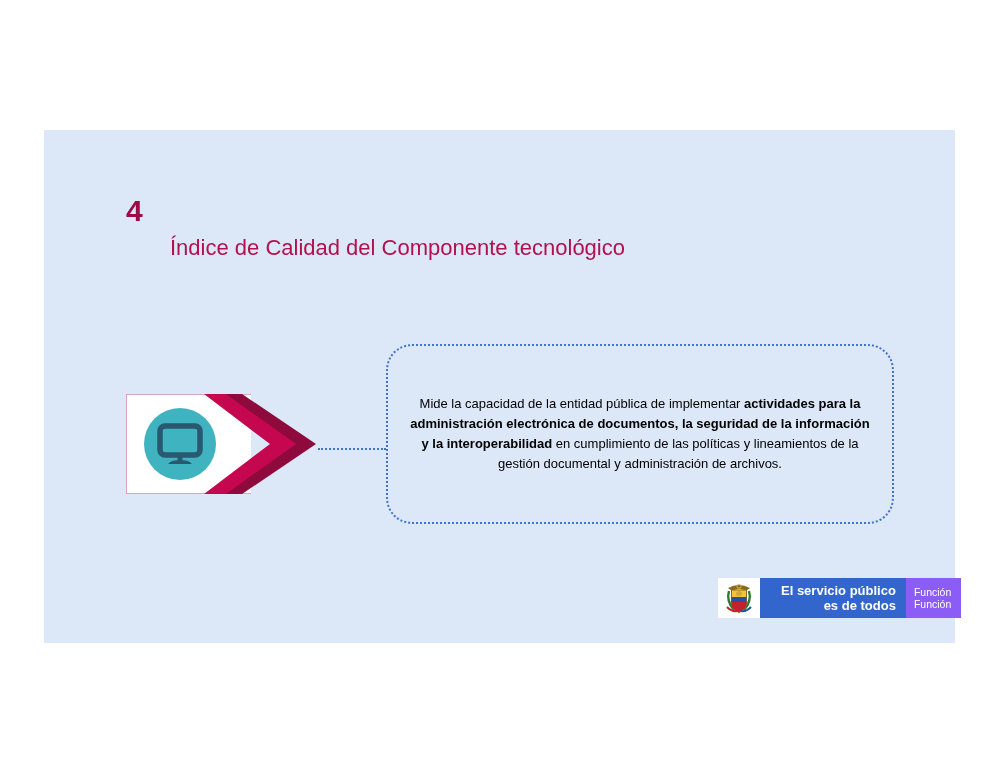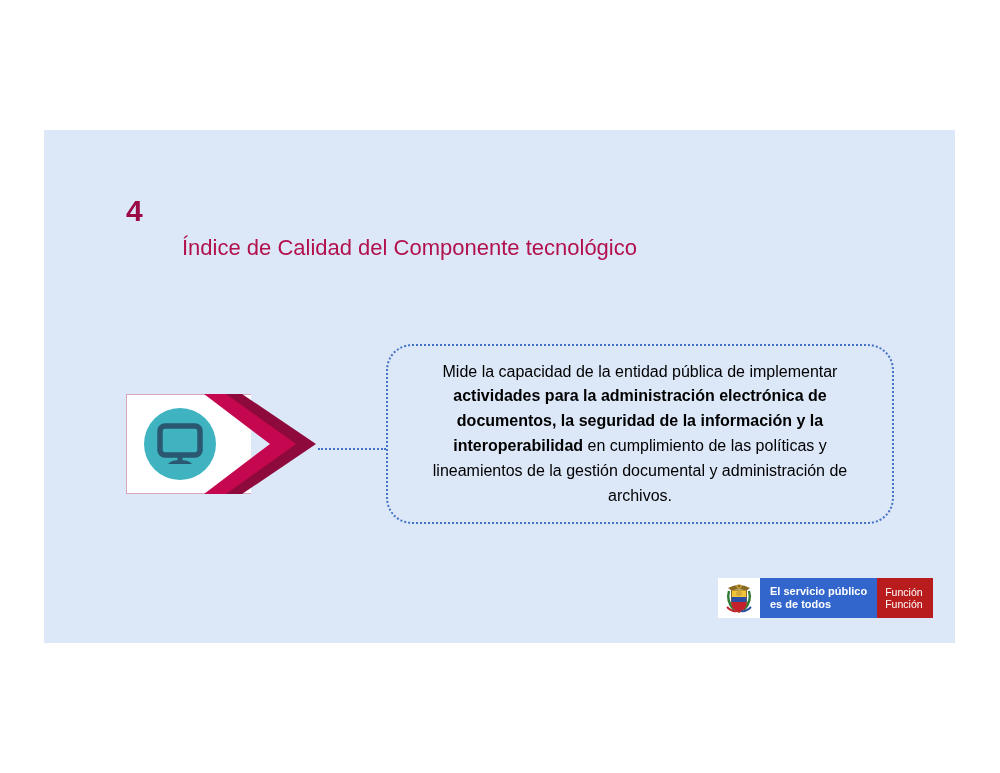--- a/index.html
+++ b/index.html
@@ -31,21 +31,21 @@
     left: 126px;
     top: 196px;
     font-size: 30px;
     font-weight: bold;
     color: #9c0b45;
     line-height: 1;
     letter-spacing: 0px;
   }
   #section-title {
     position: absolute;
-    left: 182px;
+    left: 170px;
     top: 236px;
     font-size: 22px;
     color: #b2114e;
     line-height: 1.1;
     white-space: nowrap;
   }
 
   
   #icon-group {
     position: absolute;
@@ -117,21 +117,21 @@
     box-sizing: border-box;
     display: flex;
     align-items: center;
     justify-content: center;
     background: transparent;
   }
   #description-text {
     margin: 3px;
     padding: 0 18px;
     text-align: center;
-    font-size: 16px;
+    font-size: 13px;
     line-height: 1.55;
     color: #000000;
   }
   #description-text b { font-weight: bold; }
 
   
   #footer-logo {
     position: absolute;
     left: 718px;
     top: 578px;
@@ -144,28 +144,29 @@
     height: 40px;
     background: #ffffff;
     display: flex;
     align-items: center;
     justify-content: center;
   }
   #coat-of-arms svg { display: block; }
   #logo-slogan {
     background: #3366cc;
     color: #ffffff;
-    font-size: 11px;
+    font-size: 13px;
     font-weight: bold;
     line-height: 1.18;
-    padding: 8px 10px 8px 10px;
+    padding: 8px 10px 8px 21px;
     display: flex;
     flex-direction: column;
     justify-content: center;
     white-space: nowrap;
+    text-align: right;
   }
   #logo-entity {
     background: #6b9aff;
     color: #ffffff;
     font-size: 10.5px;
     line-height: 1.18;
     padding: 8px 10px 8px 8px;
     display: flex;
     flex-direction: column;
     justify-content: center;
@@ -236,18 +237,18 @@
       <path d="M3 26 Q8 31 13 30" stroke="#c4212c" stroke-width="2" fill="none"></path>
       <path d="M27 26 Q22 31 17 30" stroke="#2a4fa2" stroke-width="2" fill="none"></path>
     </svg>
   </div>
 
   <div id="logo-slogan" style="background: rgb(51, 102, 204);">
     <span>El servicio público</span>
     <span>es de todos</span>
   </div>
 
-  <div id="logo-entity" style="background: #b91c1c; align-items: flex-end;">
+  <div id="logo-entity" style="background: #8b5cf6; align-items: flex-end;">
     <span>Función</span>
     <span>Función</span>
   </div>
 
 </div>
 
 </body></html>

